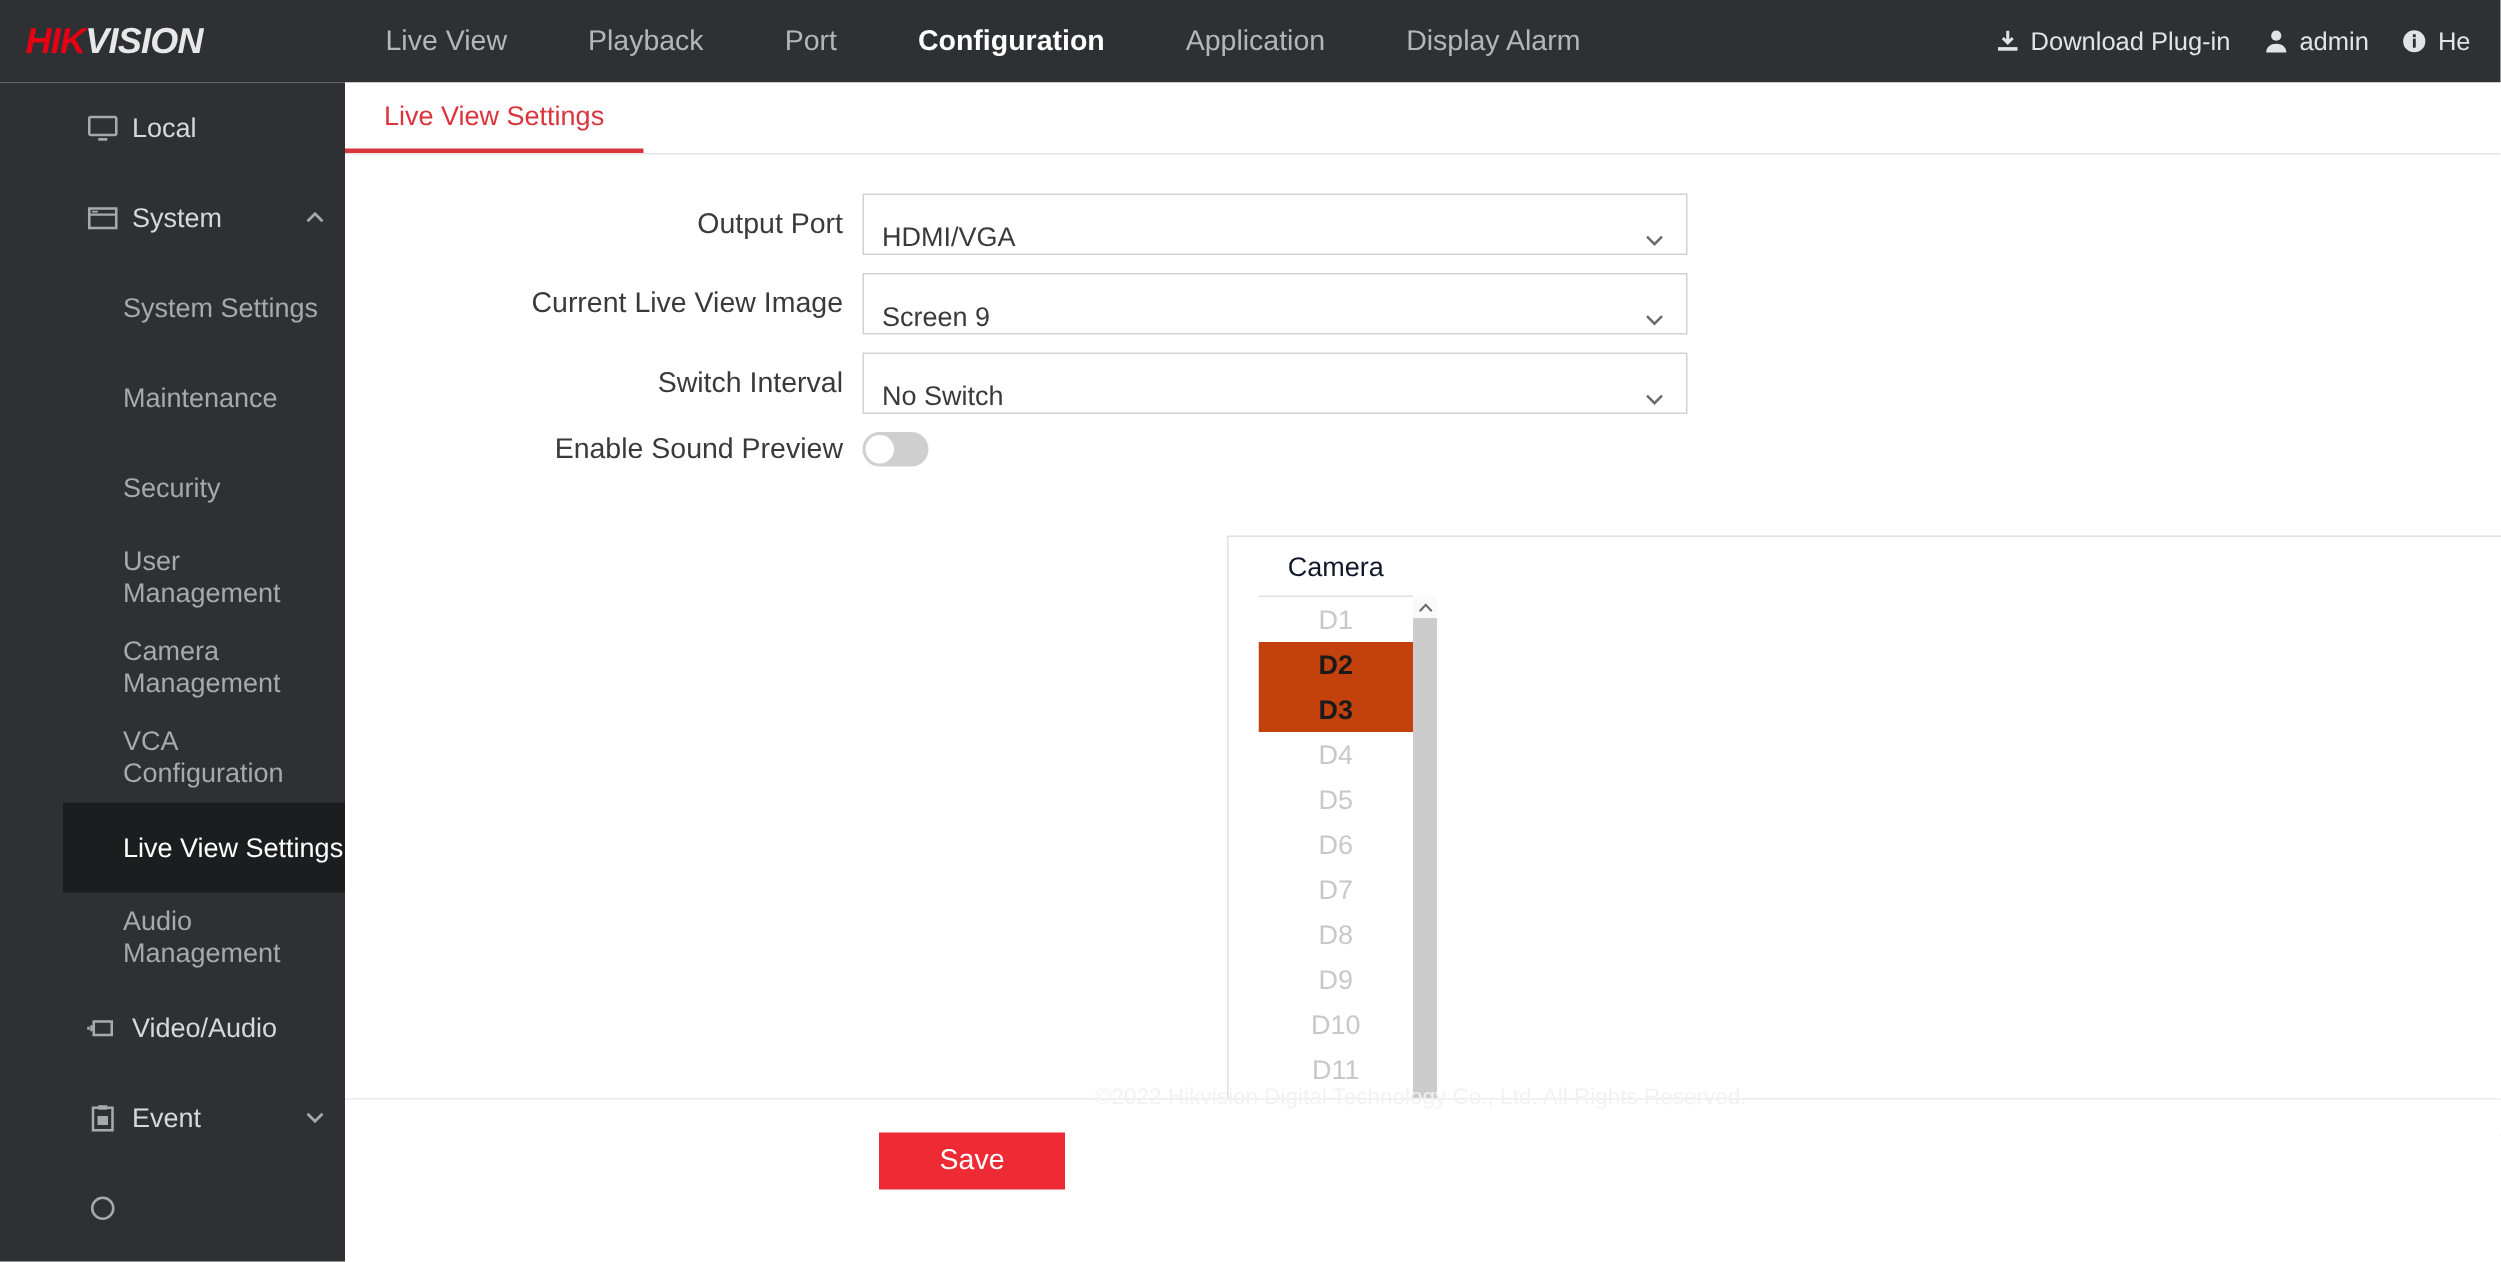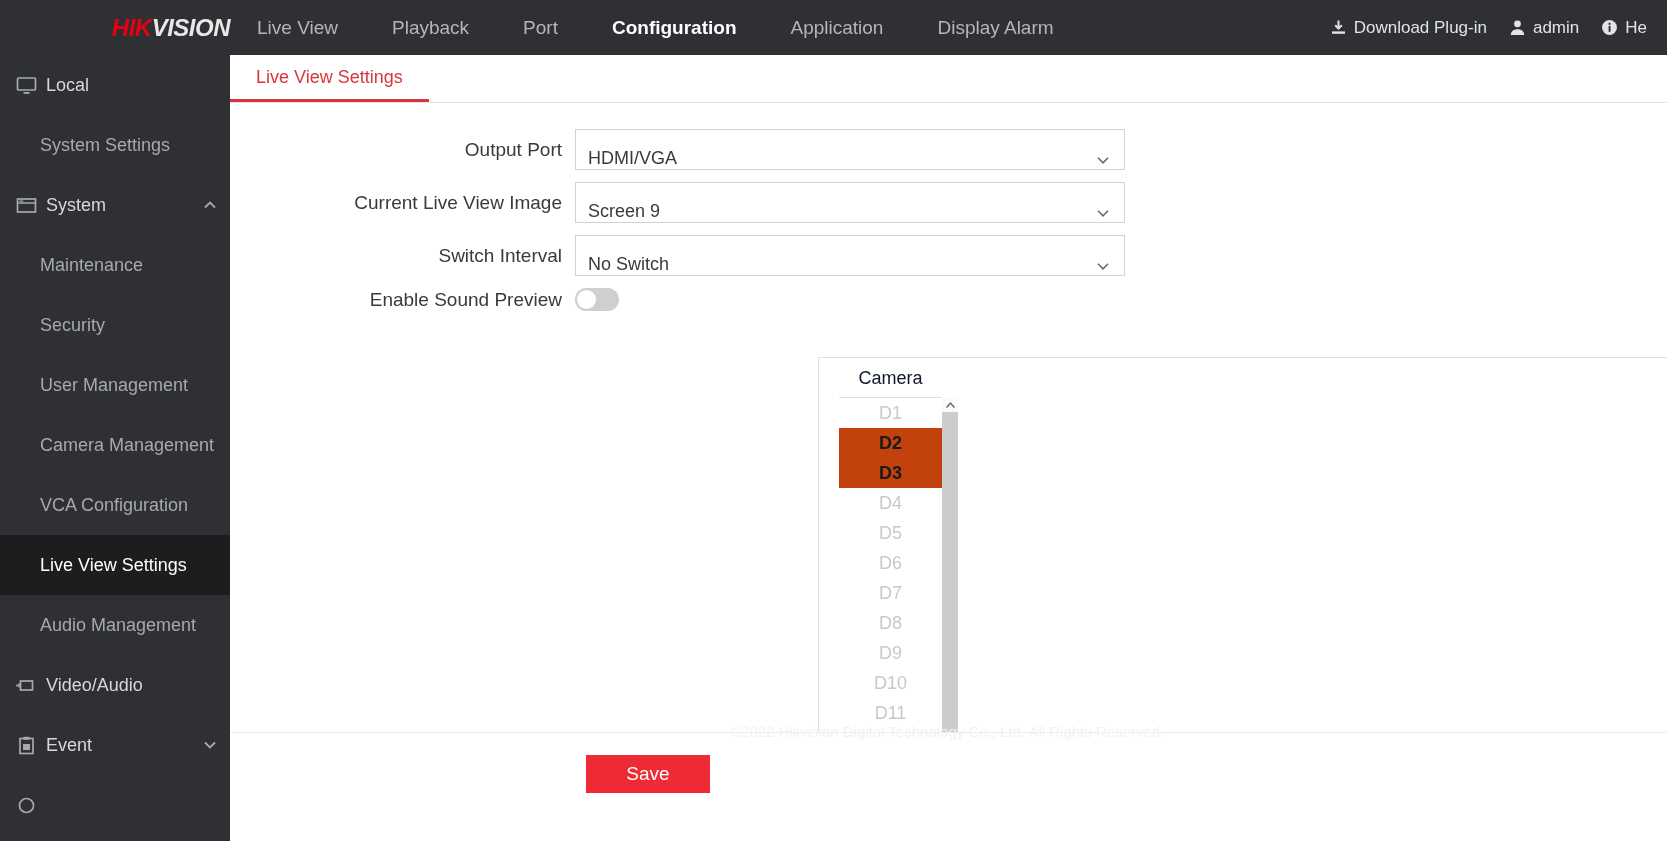--- a/index.html
+++ b/index.html
@@ -13,21 +13,21 @@
   
   .header {
     position: absolute; top: 0; left: 0;
     width: 1667px; height: 55px;
     background: #2e3033;
     display: flex; align-items: center;
   }
   .logo {
     width: 230px; padding-left: 17px;
     font-size: 24px; font-weight: bold; font-style: italic;
-    letter-spacing: -0.5px; white-space: nowrap; text-align: right;
+    letter-spacing: -0.5px; white-space: nowrap;
   }
   .logo .hik { color: #e60012; }
   .logo .vis { color: #e8e8e8; }
 
   .nav { display: flex; align-items: center; height: 55px; }
   .nav-item {
     color: #b4b6b8; font-size: 19px;
     padding: 0 27px; height: 55px;
     display: flex; align-items: center;
     white-space: nowrap; cursor: pointer;
@@ -44,20 +44,21 @@
     margin-left: 22px; white-space: nowrap; cursor: pointer;
   }
   .hr-item svg { display: block; }
 
   
   .sidebar {
     position: absolute; top: 55px; left: 0;
     width: 230px; height: 786px;
     background: #2e3033;
     overflow: hidden;
+    padding-left: 42px;
   }
   .side-row {
     height: 60px; display: flex; align-items: center;
     color: #a7a9ab; font-size: 18px; cursor: pointer;
     position: relative;
   }
   .side-row .ico {
     width: 40px; margin-left: 6px;
     display: flex; align-items: center; justify-content: center;
   }
@@ -239,38 +240,38 @@
     <span class="ico">
       <svg width="21" height="21" viewBox="0 0 21 21">
           <rect x="1.5" y="3" width="18" height="12" rx="1" stroke="#a7a9ab" stroke-width="1.7" fill="none"></rect>
           <rect x="7.5" y="17" width="6" height="1.8" fill="#a7a9ab"></rect>
         </svg>
     </span>
     <span class="lbl">Local</span>
     <span class="chev"></span>
   </div>
 
-  <div class="side-row sub">
-    <span class="lbl">System Settings</span>
-  </div>
-
   <div class="side-row group">
     <span class="ico">
       <svg width="21" height="21" viewBox="0 0 21 21">
           <rect x="1.5" y="4" width="18" height="13" stroke="#a7a9ab" stroke-width="1.7" fill="none"></rect>
           <line x1="1.5" y1="8" x2="19.5" y2="8" stroke="#a7a9ab" stroke-width="1.5"></line>
           <rect x="3.3" y="5.5" width="4" height="1.2" fill="#a7a9ab"></rect>
         </svg>
     </span>
     <span class="lbl">System</span>
     <span class="chev">
       <svg width="16" height="16" viewBox="0 0 16 16">
           <path d="M3 10.5L8 5.5l5 5" stroke="#a7a9ab" stroke-width="1.8" fill="none"></path>
         </svg>
     </span>
+  </div>
+
+  <div class="side-row sub">
+    <span class="lbl">System Settings</span>
   </div>
   <div class="side-row sub">
     <span class="lbl">Maintenance</span>
   </div>
   <div class="side-row sub">
     <span class="lbl">Security</span>
   </div>
   <div class="side-row sub">
     <span class="lbl">User Management</span>
   </div>

